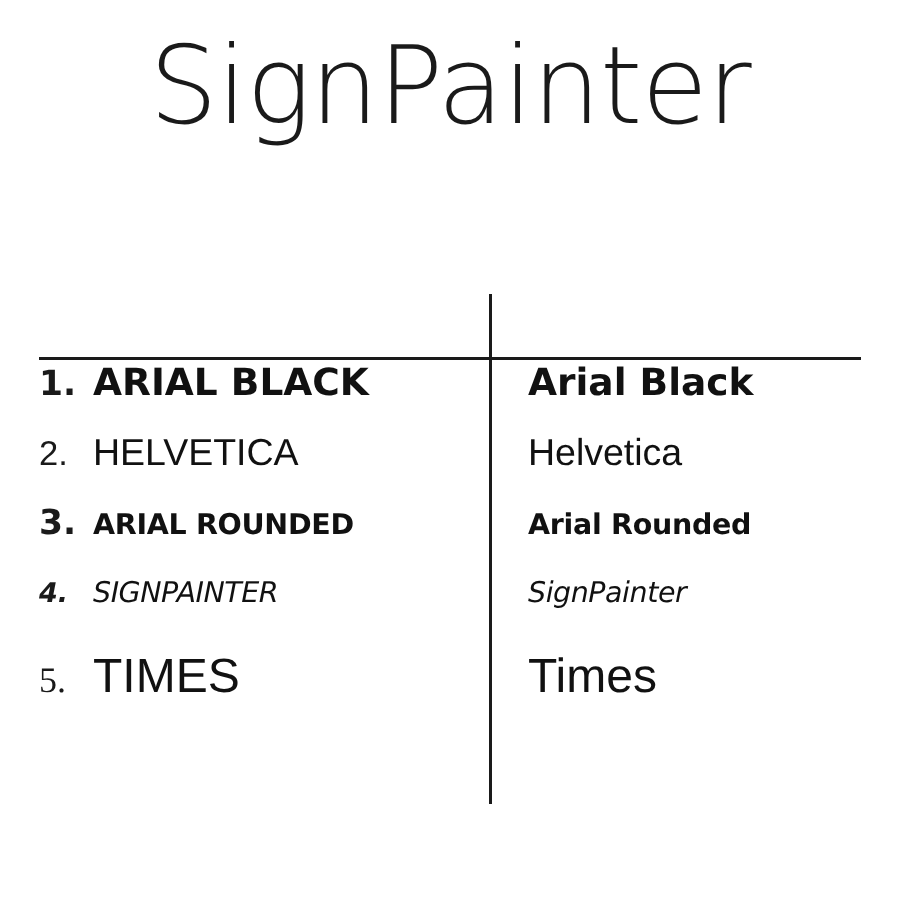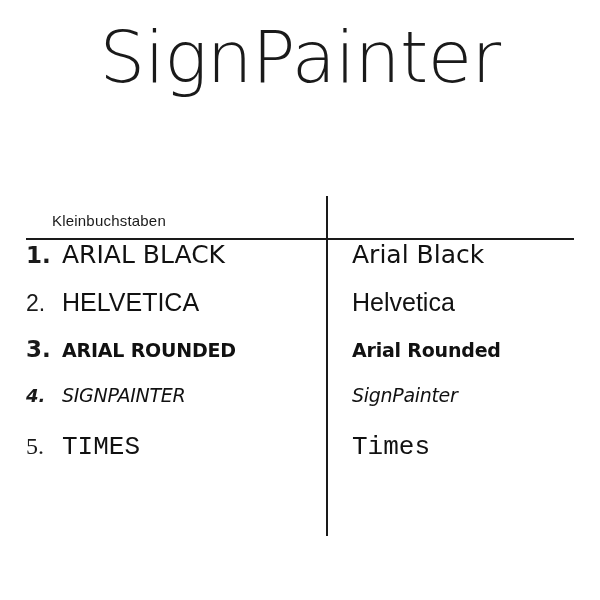--- a/index.html
+++ b/index.html
@@ -108,21 +108,21 @@
     left: 326px;
     top: 196px;
     width: 2px;
     height: 42px;
     background: #1a1a1a;
   }
 
   
   .f-black {
     font-family: "DejaVu Sans", sans-serif;
-    font-weight: 400;
+    font-weight: 700;
     font-size: 25px;
     letter-spacing: 0px;
   }
   .n-black {
     font-family: "DejaVu Sans", sans-serif;
     font-weight: 700;
     font-size: 23px;
   }
   .f-helv {
     font-family: "Liberation Sans", sans-serif;
@@ -152,45 +152,42 @@
     font-size: 19px;
     letter-spacing: -0.3px;
   }
   .n-sign {
     font-family: "DejaVu Sans", sans-serif;
     font-weight: 700;
     font-style: italic;
     font-size: 18px;
   }
   .f-times {
-    font-family: Liberation Mono, monospace;
-    font-weight: 400;
-    font-size: 26px;
+    font-family: Liberation Sans, sans-serif;
+    font-weight: 400;
+    font-size: 32px;
   }
   .n-times {
     font-family: "Liberation Serif", serif;
     font-weight: 400;
     font-size: 24px;
   }
 </style>
 </head>
 <body>
 
 <div class="page">
 
   <div class="title">SignPainter</div>
 
   <div class="vline-head"></div>
 
   <div class="table">
 
     <div class="headrow">
-      <div class="col-b">
-        <span class="colhead">Kleinbuchstaben</span>
-      </div>
     </div>
 
     <div class="rule"></div>
 
     <div class="body-rows">
 
       <div class="vline"></div>
 
       <div class="row">
         <div class="cell-a">

